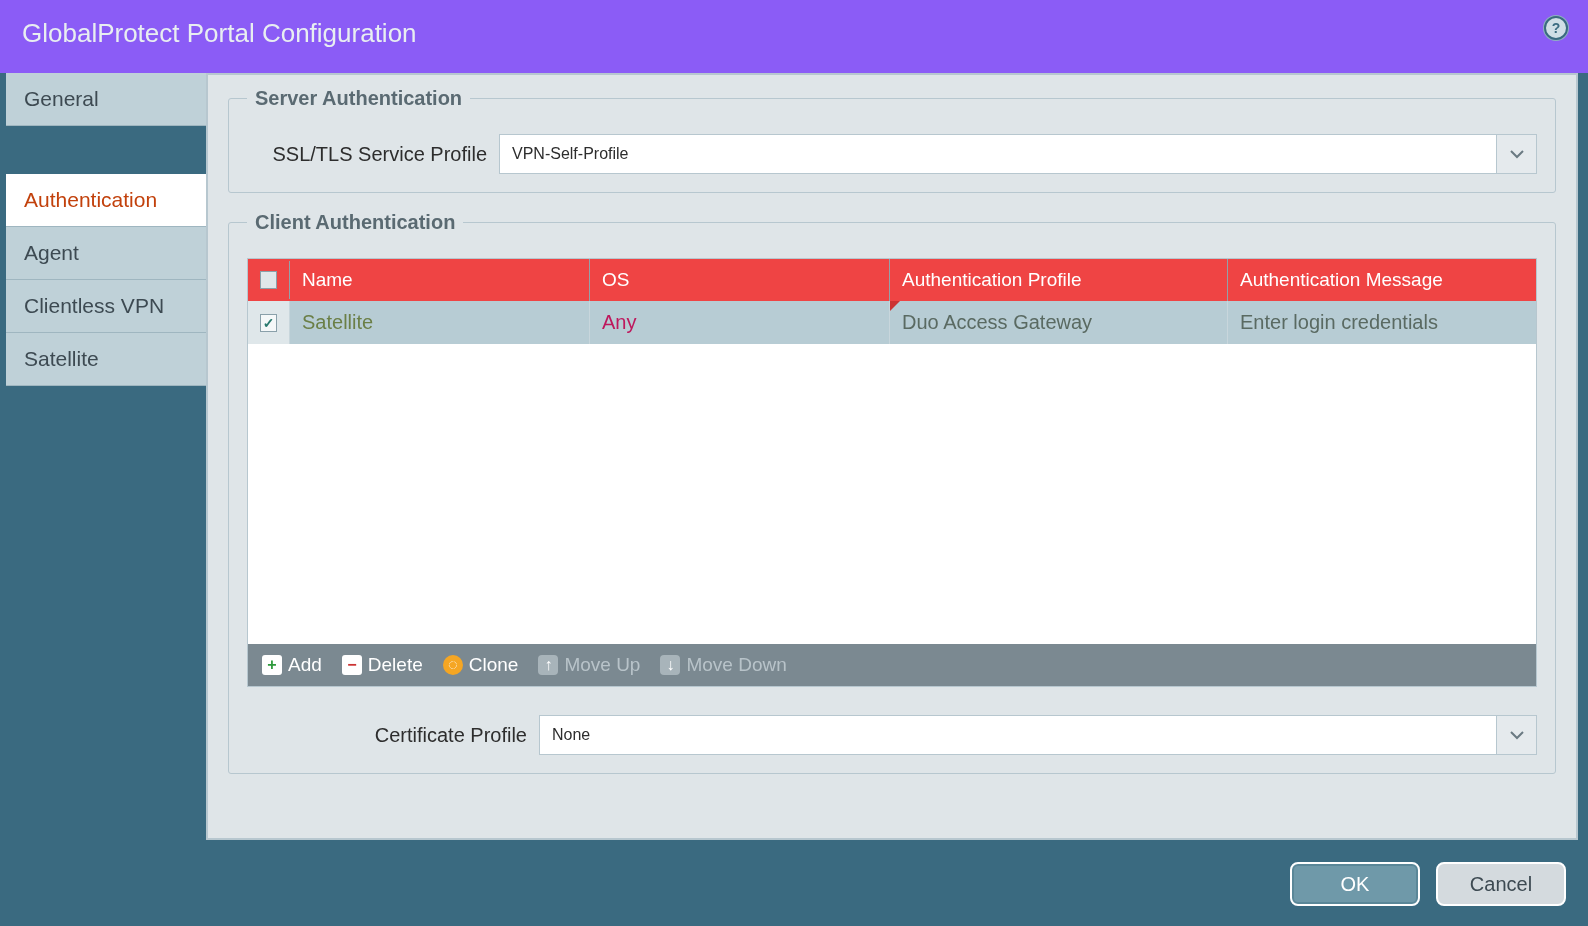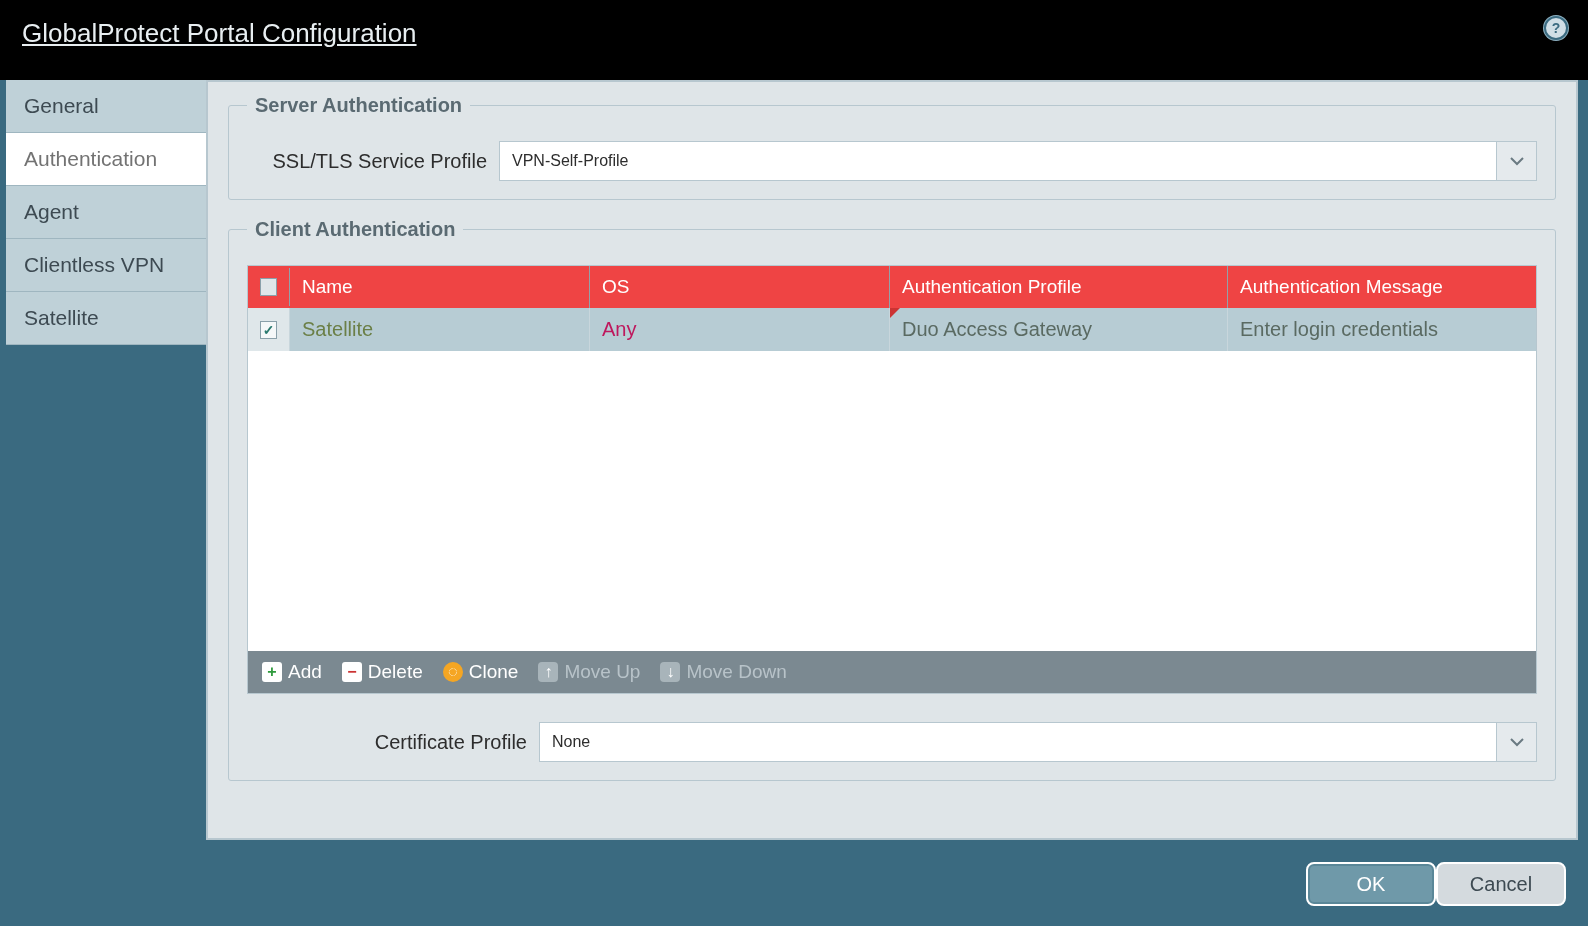--- a/index.html
+++ b/index.html
@@ -11,27 +11,26 @@
     overflow: hidden;
     position: relative;
   }
   .window {
     width: 100%;
     height: 100%;
     display: flex;
     flex-direction: column;
   }
   .titlebar {
-    background: #000000;
+    background: #8b5cf6;
     color: #e8eef1;
     font-size: 26px;
     font-weight: 400;
-    padding: 18px 22px 31px 22px;
+    padding: 18px 22px 24px 22px;
     position: relative;
-    text-decoration: underline;
   }
   .help-icon {
     position: absolute;
     right: 20px;
     top: 16px;
     width: 24px;
     height: 24px;
     border: 2px solid #3a6a80;
     border-radius: 50%;
     background: #d0dee6;
@@ -57,21 +56,22 @@
   .tab {
     background: #bfd1d8;
     color: #3d4a52;
     font-size: 21px;
     padding: 14px 18px;
     border-bottom: 1px solid #9fb6c0;
     cursor: pointer;
   }
   .tab.active {
     background: #ffffff;
-    color: #737373;
+    color: #c2410c;
+    margin-top: 48px;
   }
   .main-panel {
     flex: 1;
     background: #dfe5e8;
     border: 2px solid #b7c7cf;
     margin: 0 10px 10px 0;
     padding: 12px 20px 8px 20px;
     overflow: auto;
   }
   fieldset {
@@ -213,20 +213,21 @@
     color: #333;
   }
   .tb-icon.add { color: #2e9a3c; }
   .tb-icon.del { color: #c33; }
   .tb-icon.clone { background: #f5a623; color: #fff; border-radius: 50%;}
   .tb-icon.move { background: #a8b4ba; color: #fff; border-radius: 4px; }
   
   .footer {
     display: flex;
     justify-content: flex-end;
+    gap: 16px;
     padding: 12px 22px 20px 22px;
     background: #3a6a80;
   }
   .btn {
     min-width: 130px;
     height: 44px;
     font-size: 20px;
     border-radius: 8px;
     border: 2px solid #fff;
     cursor: pointer;

